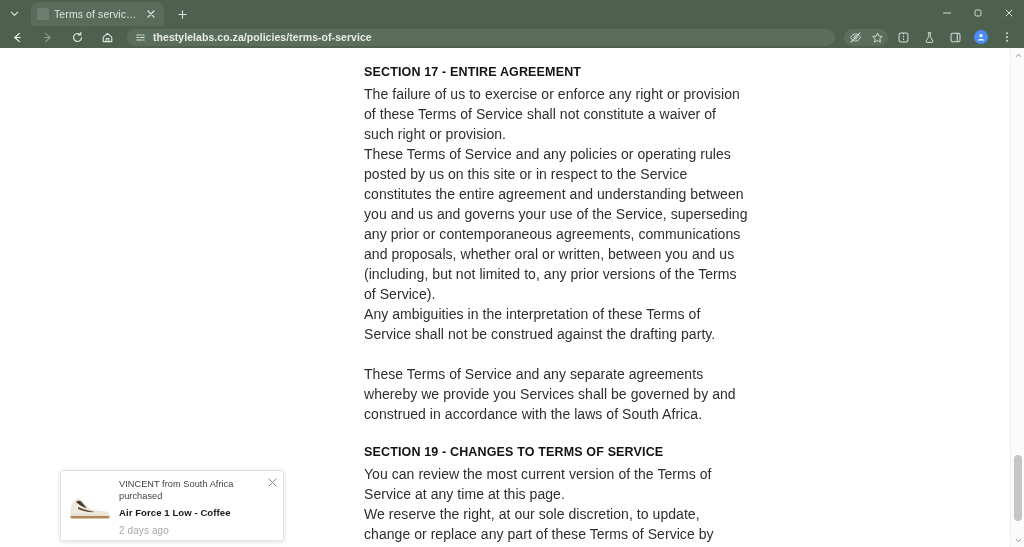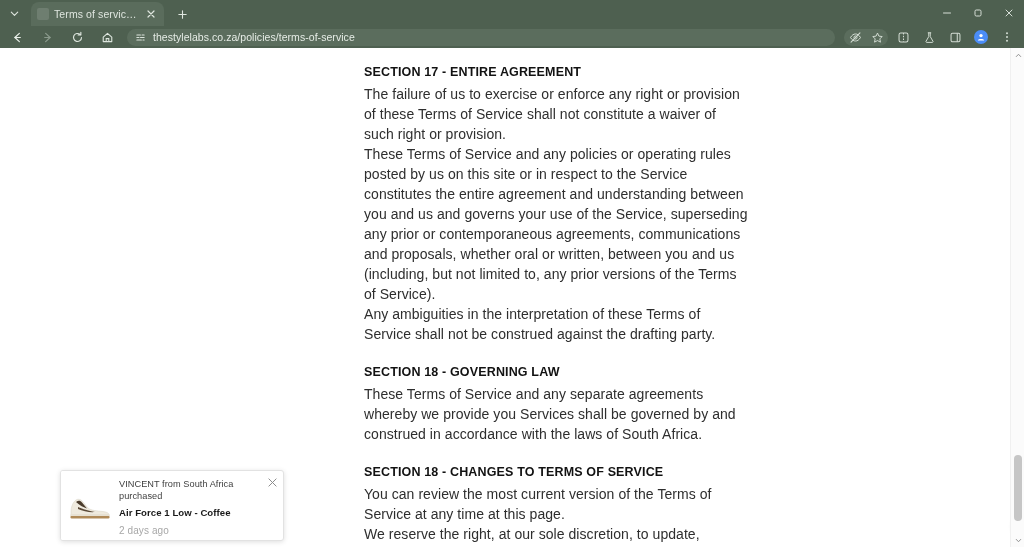--- a/index.html
+++ b/index.html
@@ -50,21 +50,21 @@
   .wincontrols {
     position:absolute; right:0; top:0; height:26px; display:flex;
   }
   .wincontrols .wc {
     width:31px; height:26px; display:flex; align-items:center; justify-content:center;
   }
 
   
   .toolbar {
     height:22px; background:#4e6050; display:flex; align-items:center;
-    padding:0 4px; gap:4px;
+    padding:0 4px; gap:4px;font-weight:bold;
   }
   .tb-btn {
     width:26px; height:22px; display:flex; align-items:center; justify-content:center;
     flex:none;
   }
   .omnibox {
     flex:1; height:17px; background:#5b6d5d; border-radius:9px;
     display:flex; align-items:center; padding:0 8px; gap:7px;
     margin:0 5px 0 3px; min-width:0;
   }
@@ -321,26 +321,25 @@
       <div class="content">
 
         <div class="sect">
           <h2>SECTION 17 - ENTIRE AGREEMENT</h2>
           <p>The failure of us to exercise or enforce any right or provision of these Terms of Service shall not constitute a waiver of such right or provision.</p>
           <p>These Terms of Service and any policies or operating rules posted by us on this site or in respect to the Service constitutes the entire agreement and understanding between you and us and governs your use of the Service, superseding any prior or contemporaneous agreements, communications and proposals, whether oral or written, between you and us (including, but not limited to, any prior versions of the Terms of Service).</p>
           <p>Any ambiguities in the interpretation of these Terms of Service shall not be construed against the drafting party.</p>
         </div>
 
         <div class="sect">
-          <h2>SECTION 18 - GOVERNING LAW</h2>
           <p>These Terms of Service and any separate agreements whereby we provide you Services shall be governed by and construed in accordance with the laws of South Africa.</p>
         </div>
 
         <div class="sect">
-          <h2>SECTION 18 - CHANGES TO TERMS OF SERVICE</h2>
+          <h2>SECTION 19 - CHANGES TO TERMS OF SERVICE</h2>
           <p>You can review the most current version of the Terms of Service at any time at this page.</p>
           <p>We reserve the right, at our sole discretion, to update, change or replace any part of these Terms of Service by posting updates and changes to our website. It is your responsibility to check our website periodically for changes. Your continued use of or access to our website or the Service following the posting of any changes to these Terms of Service constitutes acceptance of those changes.</p>
         </div>
 
         <div class="sect">
           <h2>SECTION 20 - CONTACT INFORMATION</h2>
 
         </div>
 
       </div>

